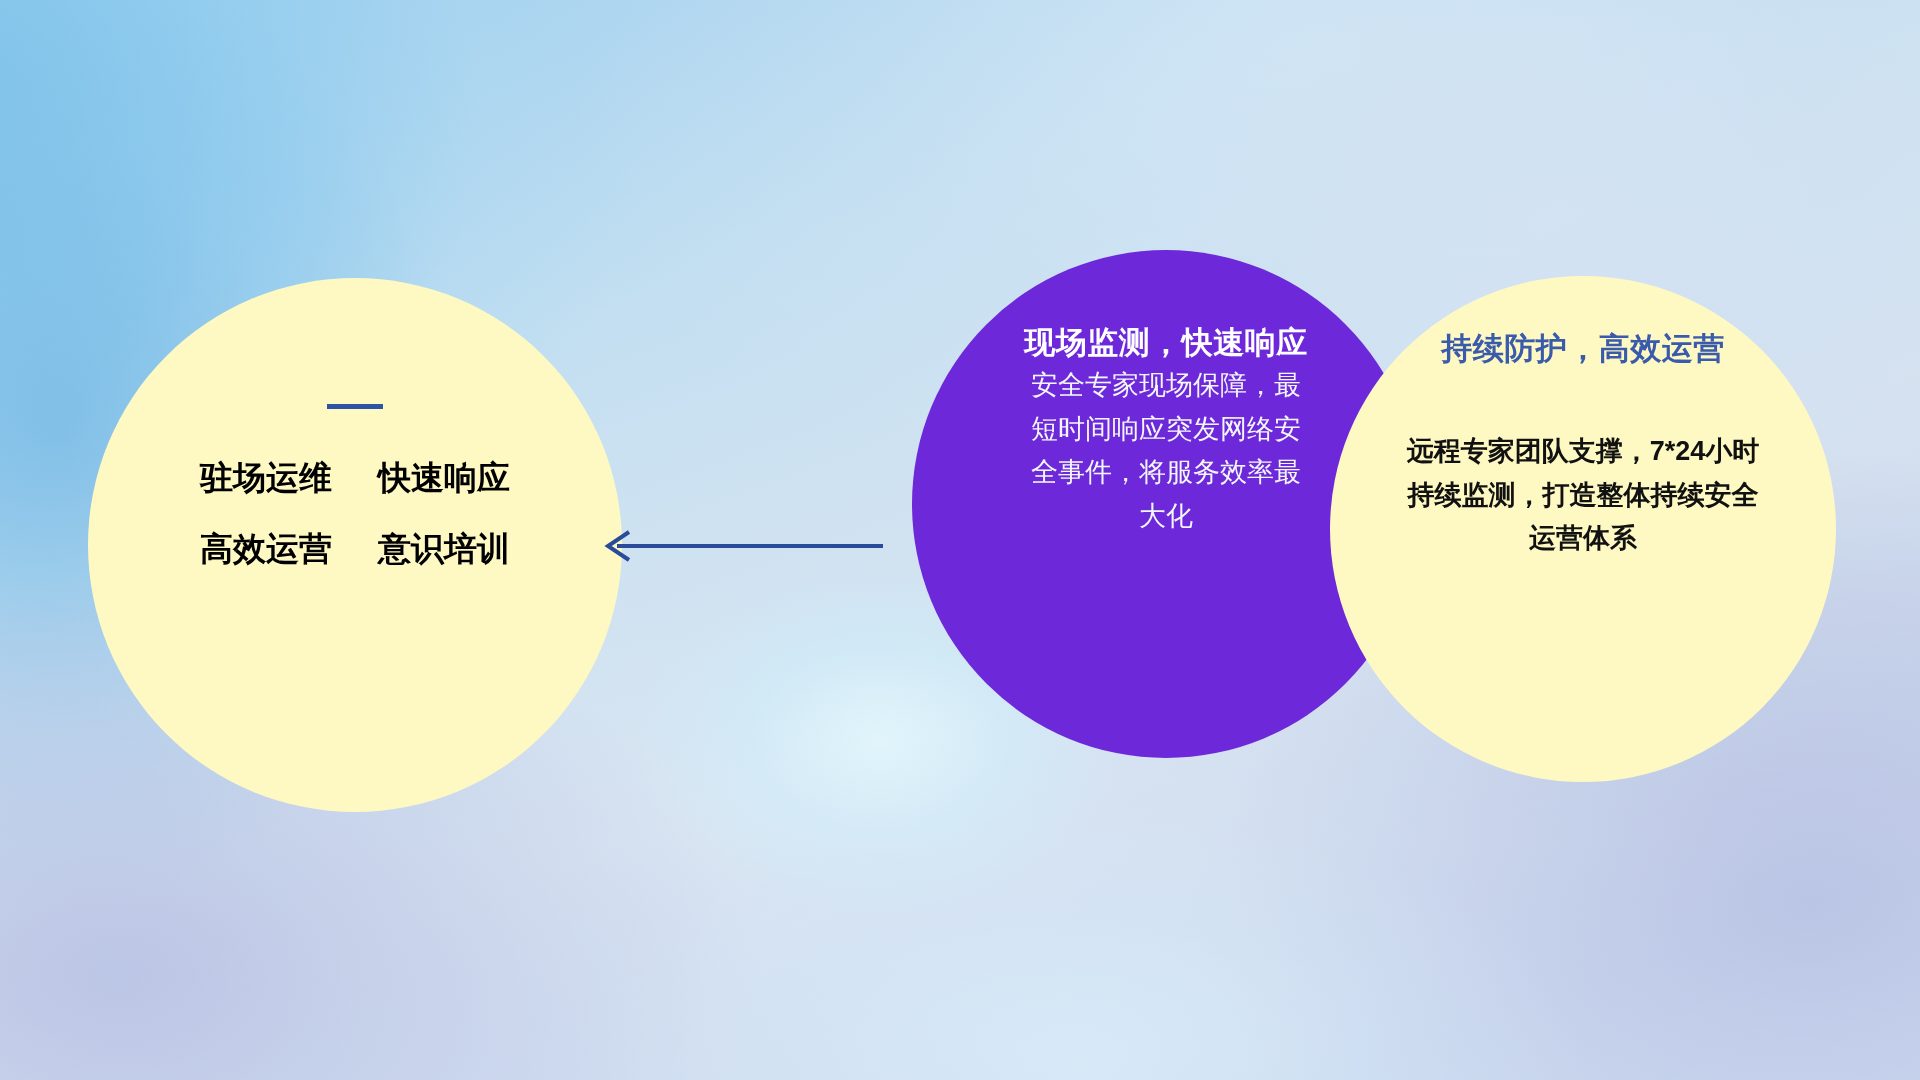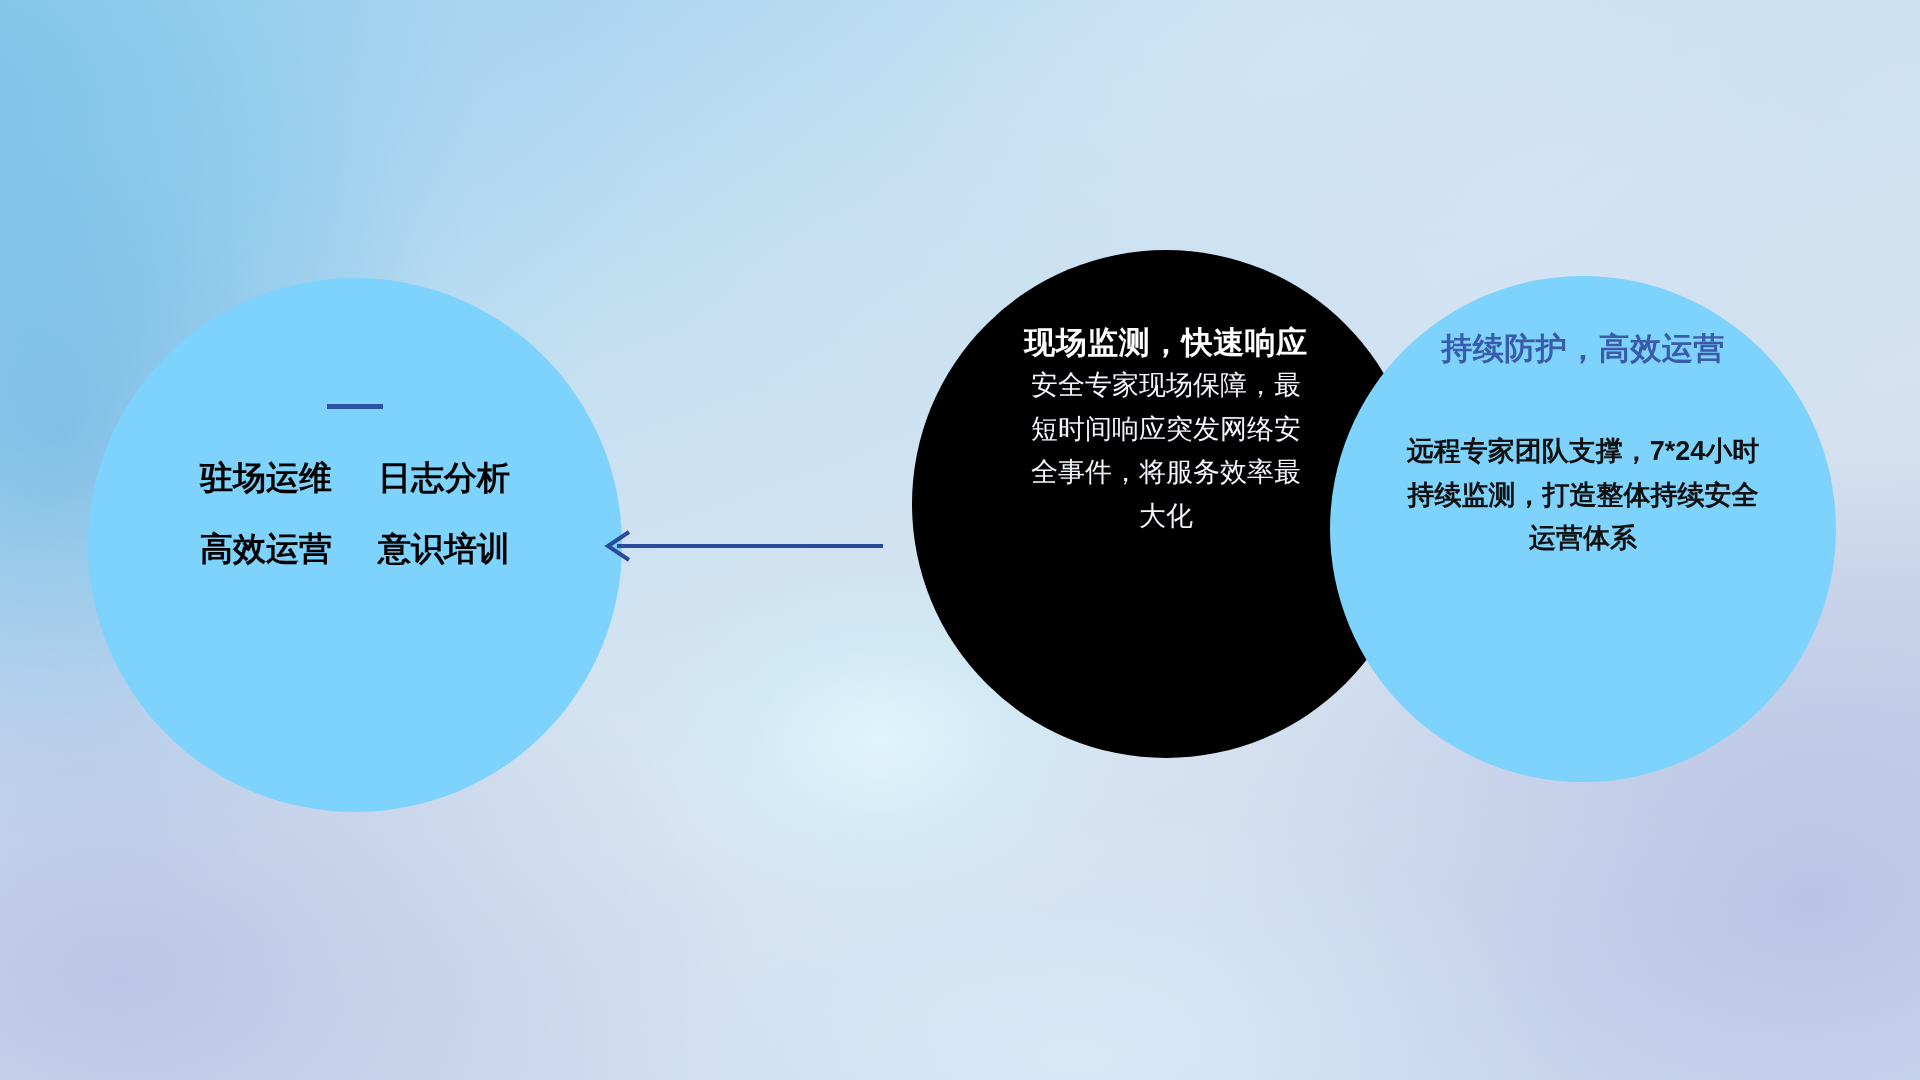--- a/index.html
+++ b/index.html
@@ -104,21 +104,21 @@
         rgba(210,228,244,0.0) 86%);
   }
 
   
   .circle {
     position: absolute;
     border-radius: 50%;
     box-sizing: border-box;
   }
   .circle-white {
-    background: #7dd3fc;
+    background: #fef9c3;
   }
 
   
   #circle-left {
     left: 88px;
     top: 278px;
     width: 534px;
     height: 534px;
     z-index: 5;
     display: flex;
@@ -150,21 +150,21 @@
   #circle-left .kw-row.single {
     margin-bottom: 0;
   }
 
   
   #circle-mid {
     left: 912px;
     top: 250px;
     width: 508px;
     height: 508px;
-    background: #000000;
+    background: #6d28d9;
     z-index: 6;
   }
   #circle-mid .inner {
     position: absolute;
     left: 0;
     top: 0;
     width: 100%;
     height: 100%;
     display: flex;
     flex-direction: column;
@@ -246,21 +246,21 @@
   <div class="bg-layer bg-soft-right"></div>
   <div class="bg-layer bg-glow-center"></div>
   <div class="bg-layer bg-glow-bottom"></div>
   <div class="bg-layer bg-lightband"></div>
 
   <div id="circle-left" class="circle circle-white">
     <div class="dash"></div>
     <div class="kw-wrap">
       <div class="kw-row">
         <span>驻场运维</span>
-        <span>日志分析</span>
+        <span>快速响应</span>
       </div>
       <div class="kw-row">
         <span>高效运营</span>
         <span>意识培训</span>
       </div>
     </div>
   </div>
 
   <div id="circle-mid" class="circle">
     <div class="inner">

